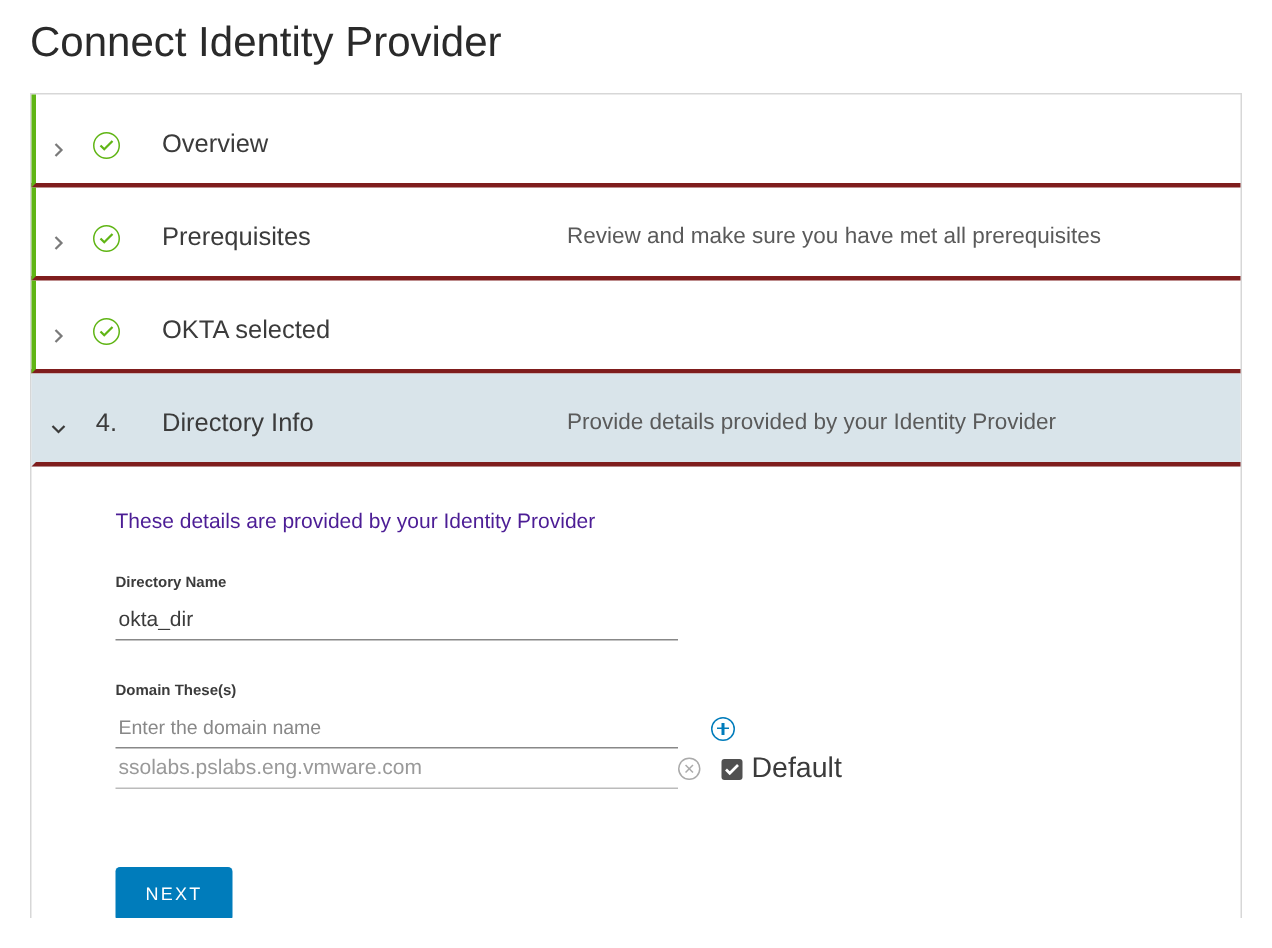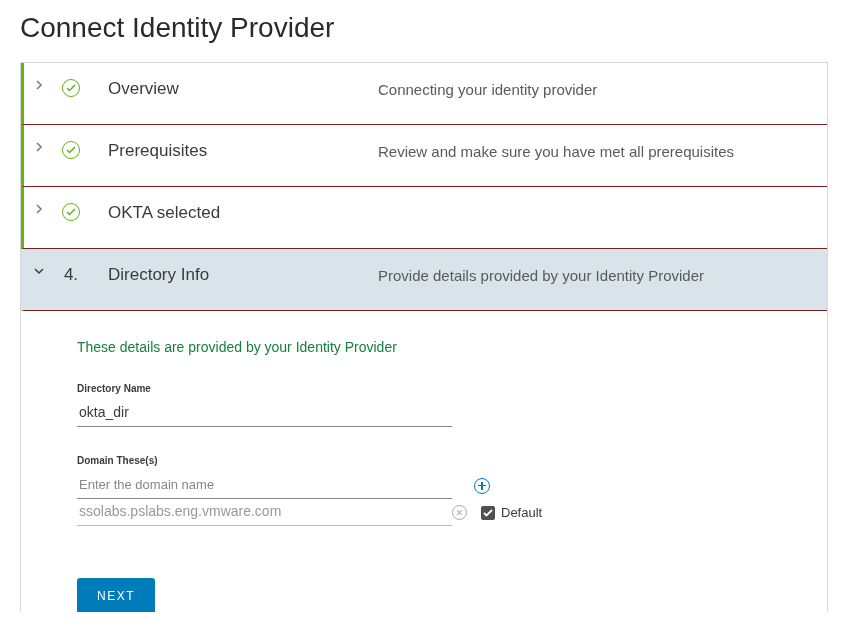--- a/index.html
+++ b/index.html
@@ -1,52 +1,52 @@
 <!DOCTYPE html>
 <html><head>
   <meta charset="utf-8">
   <style>
     * { box-sizing: border-box; margin: 0; padding: 0; }
     body { font-family: 'Segoe UI', -apple-system, BlinkMacSystemFont, sans-serif; background: #fff; color: #5a5a5a; font-size: 14px; }
     .page { width: 848px; height: 612px; background: #fff; position: relative; }
     .page-title { font-size: 28px; font-weight: 300; color: #2a2a2a; padding: 12px 0 18px 20px; }
     .wizard { margin: 0 20px; border: 1px solid #d7d7d7; }
-    .step { display: flex; align-items: flex-start; border-bottom: 1px solid #7f1d1d; min-height: 62px; padding: 16px 20px 16px 0; position: relative; }
+    .step { display: flex; align-items: flex-end; border-bottom: 3px solid #7f1d1d; min-height: 62px; padding: 16px 20px 16px 0; position: relative; }
     .step:last-of-type { border-bottom: none; }
     .step.completed { border-left: 3px solid #60b515; }
     .step.current { background: #d9e4ea; border-left: 3px solid transparent; }
     .chevron { width: 30px; display: flex; align-items: center; justify-content: center; color: #7a7a7a; cursor: pointer; }
     .chevron svg { width: 12px; height: 12px; }
     .status-cell { width: 34px; display: flex; align-items: center; justify-content: center; }
     .check-circle { width: 18px; height: 18px; border: 1.5px solid #60b515; border-radius: 50%; display: flex; align-items: center; justify-content: center; }
     .check-circle svg { width: 10px; height: 8px; }
     .step-number { font-size: 17px; color: #3b3b3b; font-weight: 400; }
     .step-title-cell { width: 290px; padding-left: 20px; font-size: 17px; color: #3b3b3b; font-weight: 400; }
     .step-desc-cell { flex: 1; font-size: 15px; color: #5a5a5a; line-height: 1.4; }
     .step-body { padding: 28px 20px 30px 56px; }
-    .intro { font-size: 14px; color: #15803d; margin-bottom: 28px; }
+    .intro { font-size: 14px; color: #4c1d95; margin-bottom: 28px; }
     .field-group { margin-bottom: 28px; }
     .field-label { font-size: 10px; font-weight: 600; color: #3b3b3b; margin-bottom: 6px; display: block; }
     .text-input { width: 375px; border: none; border-bottom: 1px solid #888; padding: 4px 2px 6px 2px; font-size: 14px; color: #3b3b3b; outline: none; background: transparent; font-family: Liberation Sans, sans-serif; }
     .text-input::placeholder { color: #888; font-size: 13px; }
     .text-input.readonly { color: #999; border-bottom-color: #bbb; }
     .domain-row { display: flex; align-items: center; gap: 22px; }
     .domain-entry { display: flex; align-items: center; gap: 0; }
     .icon-btn { background: none; border: none; cursor: pointer; display: flex; align-items: center; justify-content: center; padding: 0; }
     .plus-circle { width: 16px; height: 16px; border: 1.5px solid #007cbb; border-radius: 50%; display: flex; align-items: center; justify-content: center; color: #007cbb; position: relative; }
     .plus-circle::before { content: ''; position: absolute; width: 8px; height: 1.5px; background: #007cbb; }
     .plus-circle::after { content: ''; position: absolute; width: 1.5px; height: 8px; background: #007cbb; }
     .x-circle { width: 15px; height: 15px; border: 1px solid #aaa; border-radius: 50%; display: flex; align-items: center; justify-content: center; color: #aaa; position: relative; }
     .x-circle::before, .x-circle::after { content: ''; position: absolute; width: 7px; height: 1px; background: #aaa; }
     .x-circle::before { transform: rotate(45deg); }
     .x-circle::after { transform: rotate(-45deg); }
     .checkbox-wrap { display: flex; align-items: center; gap: 6px; margin-left: 14px; }
     .checkbox { width: 14px; height: 14px; background: #505050; border-radius: 2px; display: flex; align-items: center; justify-content: center; cursor: pointer; }
     .checkbox svg { width: 10px; height: 8px; }
-    .checkbox-label { font-size: 13px; color: #3b3b3b; }
+    .checkbox-label { font-size: 19px; color: #3b3b3b; }
     .btn-next { margin-top: 24px; background: #007cbb; color: #fff; border: none; padding: 0 20px; height: 36px; font-size: 12px; font-weight: 500; letter-spacing: 1.5px; border-radius: 3px; cursor: pointer; }
   </style>
 </head>
 <body>
 
 <div class="page">
   <h1 class="page-title">Connect Identity Provider</h1>
 
   <div class="wizard">
 
@@ -57,21 +57,20 @@
           </svg>
       </span>
       <span class="status-cell">
         <span class="check-circle">
             <svg viewBox="0 0 10 8">
               <path d="M1 4 L3.5 6.5 L9 1" stroke="#60b515" stroke-width="1.5" fill="none"></path>
             </svg>
           </span>
       </span>
       <span class="step-title-cell">Overview</span>
-      <span class="step-desc-cell">Connecting your identity provider</span>
     </div>
 
     <div class="step completed">
       <span class="chevron">
         <svg viewBox="0 0 12 12">
             <path d="M4 2 L8 6 L4 10" stroke="#7a7a7a" stroke-width="1.5" fill="none"></path>
           </svg>
       </span>
       <span class="status-cell">
         <span class="check-circle">

